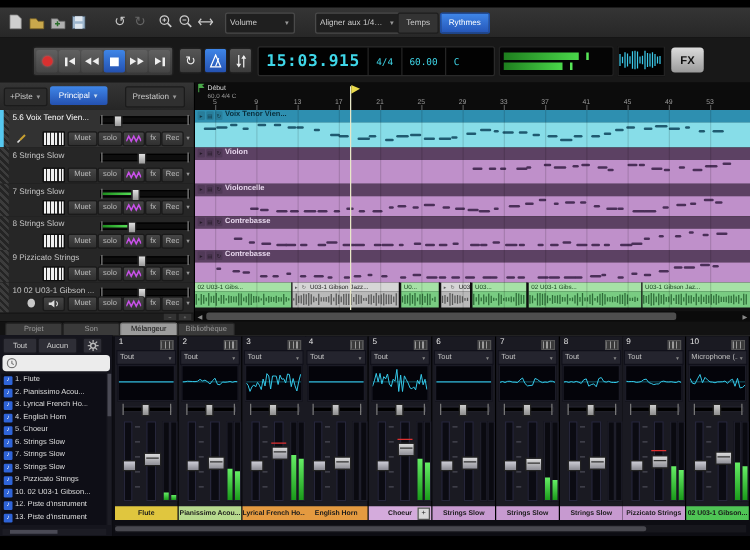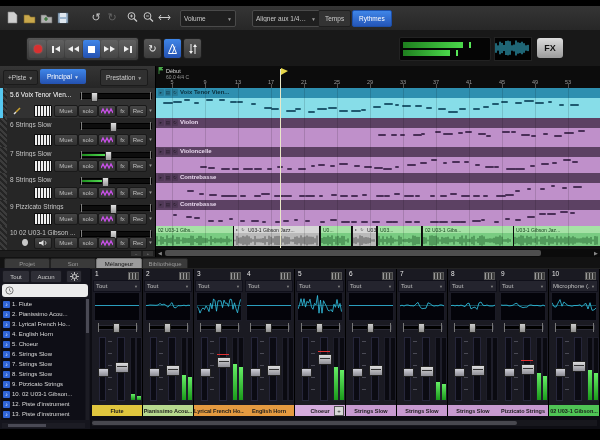--- a/index.html
+++ b/index.html
@@ -177,20 +177,26 @@
           <path d="M5.5 1L9.5 10.5H1.5Z" fill="none" stroke="#fff" stroke-width="1"></path>
           <path d="M5.5 10L8 3.5" stroke="#fff" stroke-width="0.9"></path>
         </svg>
       </div>
     <div class="obtn" id="bt-punch" style="left:183px;font-size:8px">
       <svg width="10" height="12">
           <path d="M3 1v9M7 11V2" stroke="#eee" stroke-width="1"></path>
           <path d="M1 8l2 3l2-3M5 4l2-3l2 3" fill="#eee" stroke="none"></path>
         </svg>
       </div>
+    <div id="timepanel">
+      <span id="t-time">15:03.915</span>
+      <span class="tseg">4/4</span>
+      <span class="tseg">60.00</span>
+      <span class="tseg">C</span>
+    </div>
     <div id="tmeters">
       <div class="mbar" style="top:4px;width:60px"></div>
       <div class="mpk" style="top:4px;left:69px"></div>
       <div class="mbar" style="top:12px;width:47px"></div>
       <div class="mpk" style="top:12px;left:56px"></div>
     </div>
     <div id="tminiwave"><svg width="34" height="20">
           <line x1="1" y1="5.216632407903671" x2="1" y2="14.78336759209633" stroke="#3cc8e8" stroke-width="1"></line>
           <line x1="3" y1="7.363569356314838" x2="3" y2="12.636430643685163" stroke="#3cc8e8" stroke-width="1"></line>
           <line x1="5" y1="3.7023623134940866" x2="5" y2="16.297637686505915" stroke="#3cc8e8" stroke-width="1"></line>

